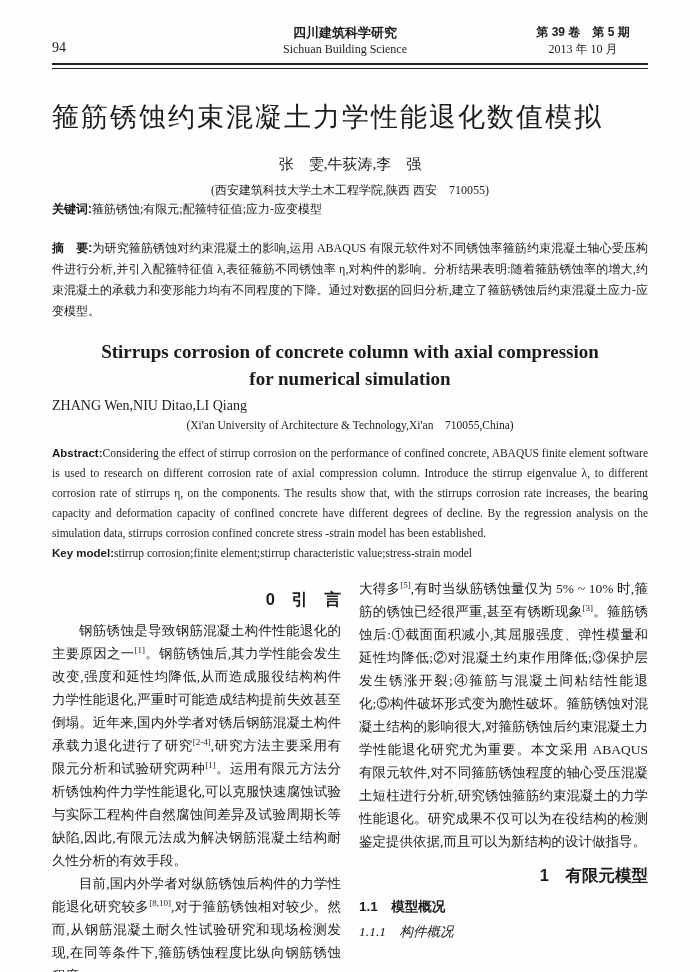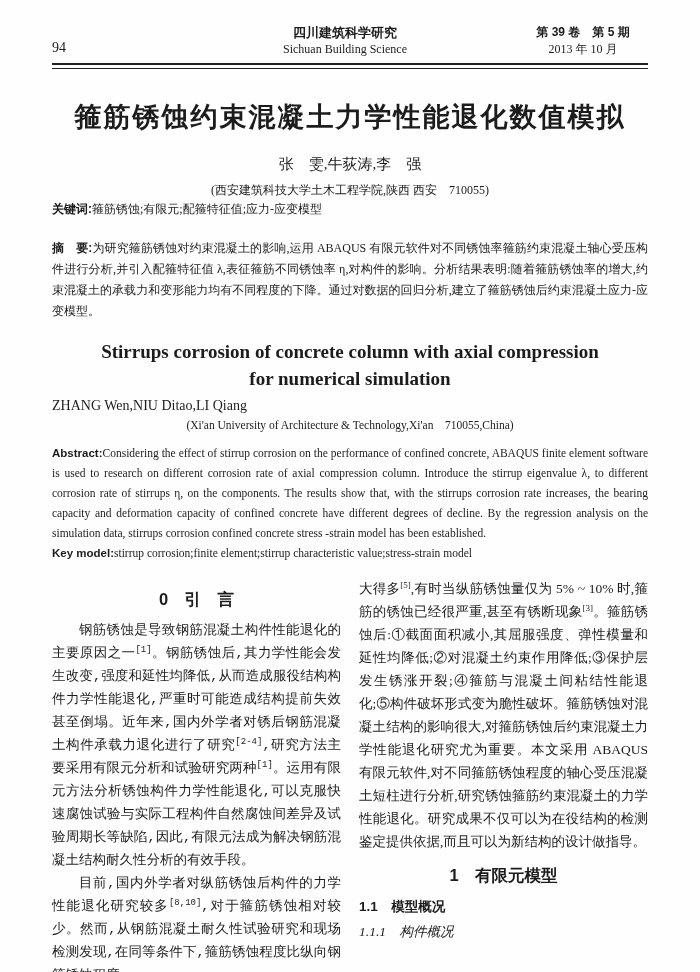--- a/index.html
+++ b/index.html
@@ -12,43 +12,43 @@
   
   .hdr{display:flex;align-items:flex-end;}
   .hdr-left{width:120px;font-size:14px;padding-bottom:2px;}
   .hdr-center{flex:1;text-align:center;line-height:17px;}
   .hdr-center .cn{font-size:13px;font-weight:bold;font-family:Liberation Sans, sans-serif;}
   .hdr-center .en{font-size:12px;}
   .hdr-right{width:130px;text-align:center;line-height:17px;font-size:12px;}
   .hdr-right .vol{font-weight:bold;font-family:"Liberation Sans","DejaVu Sans",sans-serif;}
   .hdr-rule{margin-top:5px;height:3px;border-top:2px solid #222;border-bottom:1px solid #222;}
   
-  .title-cn{margin-top:30px;text-align:center;font-size:27px;font-weight:bold;letter-spacing:2px;
+  .title-cn{margin-top:30px;text-align:left;font-size:27px;font-weight:normal;letter-spacing:2px;
     font-family:"Liberation Sans","DejaVu Sans",sans-serif;}
   .authors-cn{margin-top:20px;text-align:center;font-size:15px;}
   .affil-cn{margin-top:8px;text-align:center;font-size:12px;}
   
   .abs{margin-top:18px;font-size:12px;line-height:21px;text-align:justify;}
   .abs .b,.fn .b,.enabs .b{font-weight:bold;font-family:"Liberation Sans","DejaVu Sans",sans-serif;}
   .meta-line{margin-top:0;font-size:12px;line-height:21px;}
   .meta-line .grp{margin-right:34px;}
   
   .title-en{margin-top:16px;text-align:center;font-size:19px;font-weight:bold;line-height:27px;}
   .authors-en{margin-top:6px;text-align:left;font-size:14px;}
   .affil-en{margin-top:4px;text-align:center;font-size:11.5px;}
   .enabs{margin-top:10px;font-size:11.5px;line-height:20px;text-align:justify;}
   
   .cols{display:flex;gap:18px;margin-top:14px;}
   .col{flex:1;min-width:0;font-size:13.5px;line-height:23px;text-align:justify;}
   .sec-h{font-size:16.5px;font-weight:bold;font-family:"Liberation Sans","DejaVu Sans",sans-serif;
-    margin:10px 0 8px 0;line-height:24px;text-align:center;}
+    margin:10px 0 8px 0;line-height:24px;text-align:right;}
   .sub-h{font-weight:bold;font-family:"Liberation Sans","DejaVu Sans",sans-serif;margin:2px 0;text-align:left;}
   .subsub-h{font-style:italic;margin:2px 0;text-align:left;}
   .para{margin:0;}
-  .indent{text-indent:2em;font-family:Liberation Mono, monospace;}
+  .indent{text-indent:2em;}
   sup{font-size:9px;line-height:0;}
 </style>
 </head>
 <body>
 
 <div class="page">
 
   <div class="hdr">
     <div class="hdr-left">94</div>
     <div class="hdr-center">

